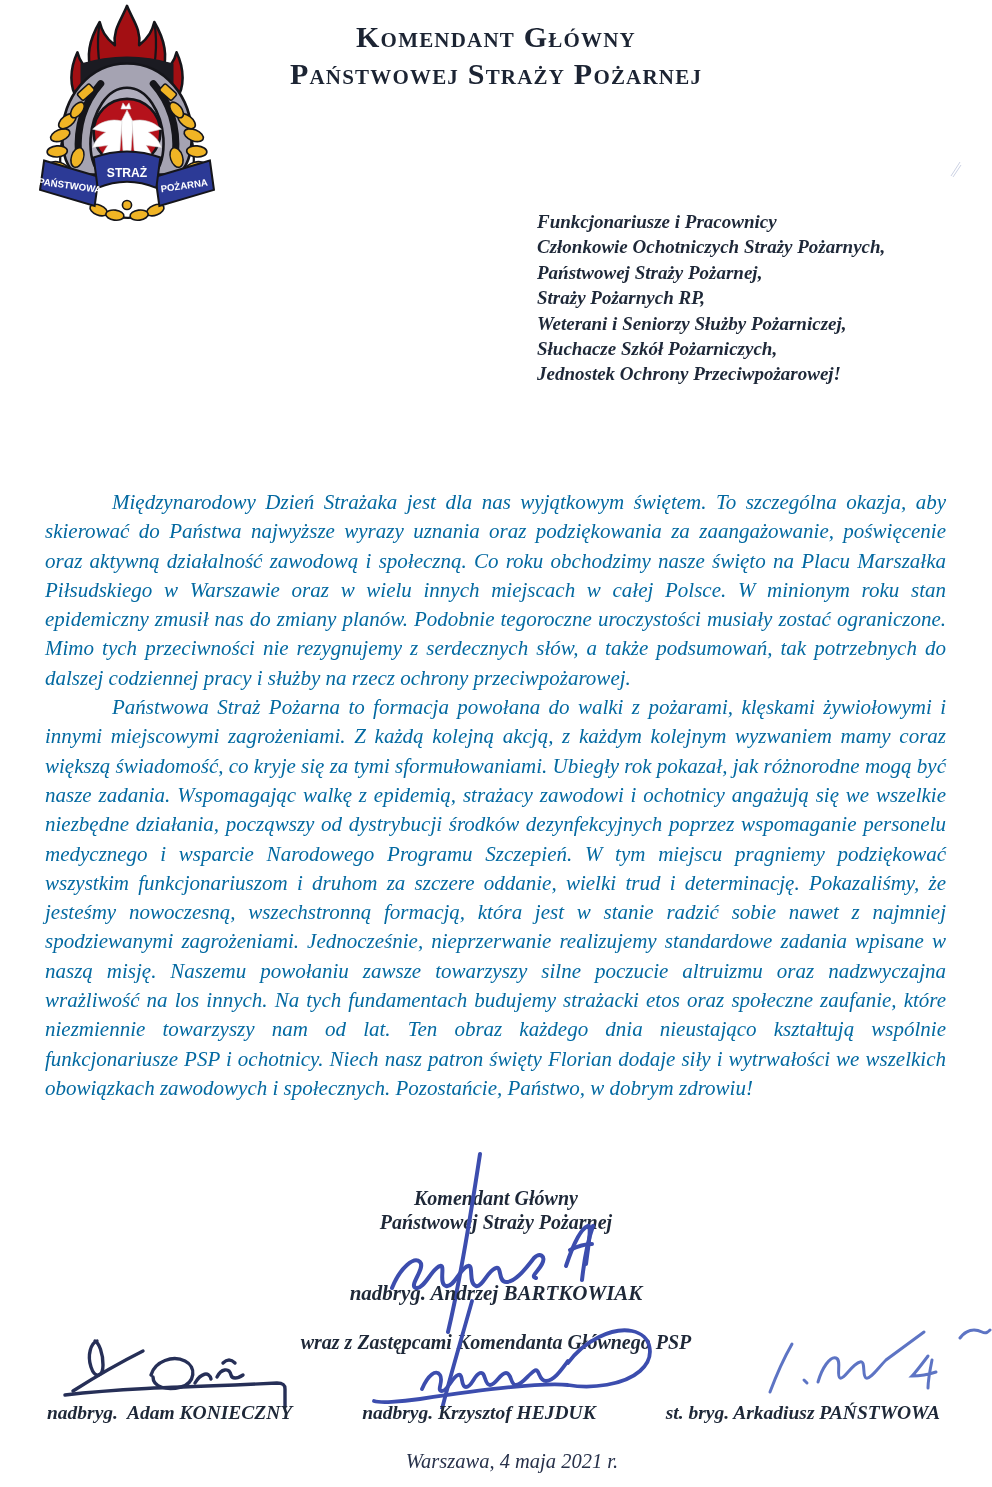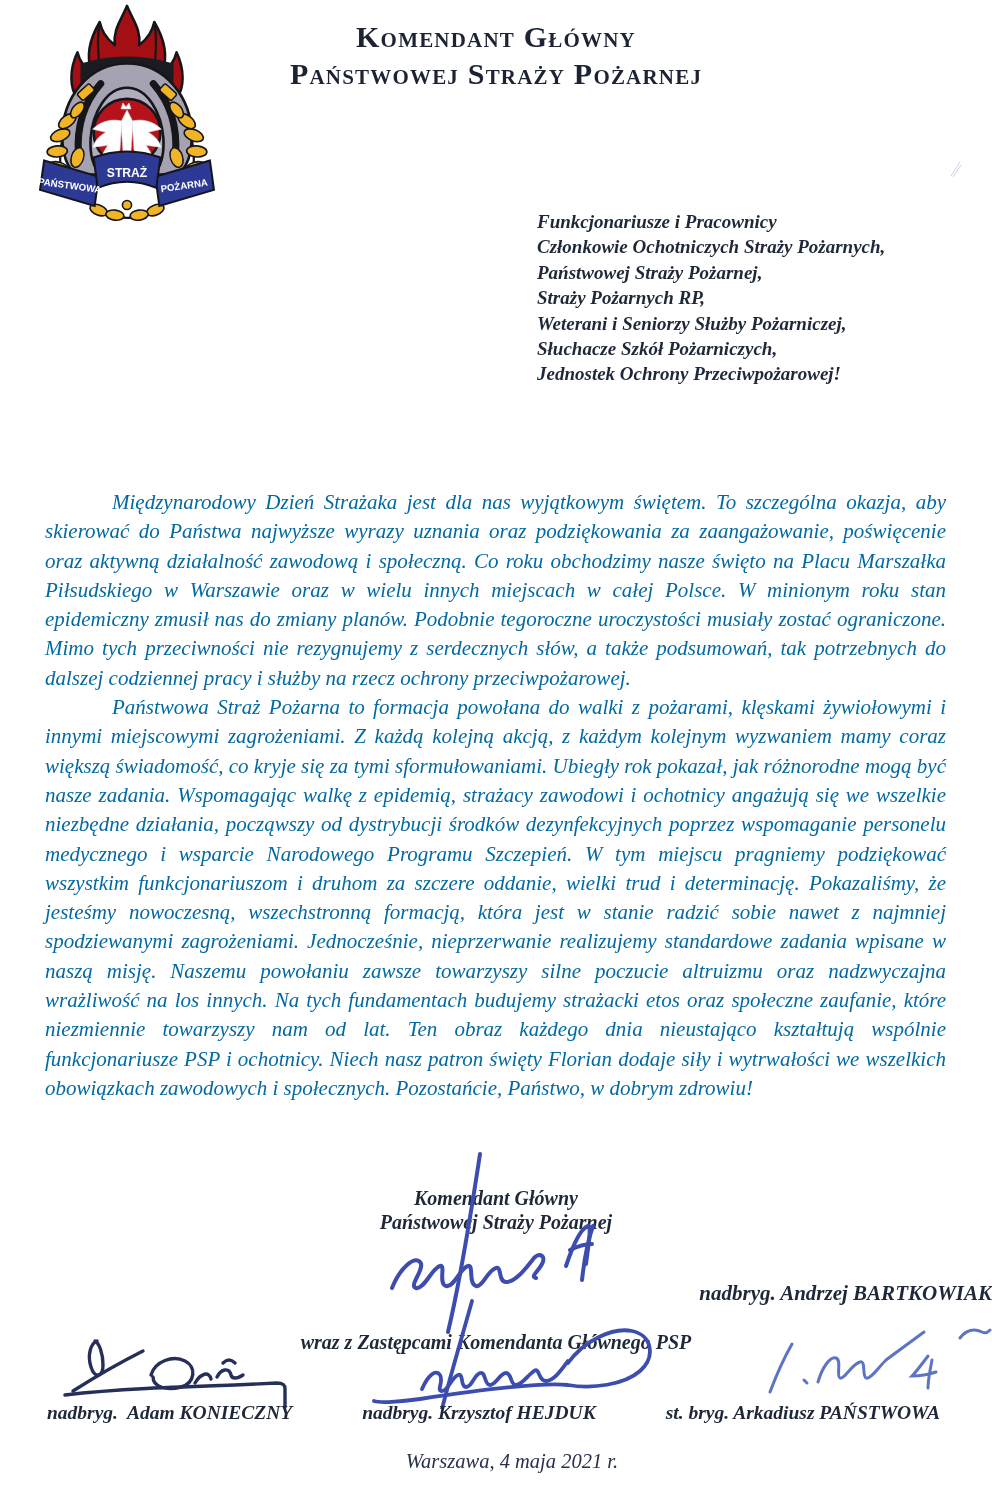--- a/index.html
+++ b/index.html
@@ -20,21 +20,21 @@
 
   
   .body-text{position:absolute;left:45px;top:468px;width:901px;
       font-style:italic;font-size:21px;line-height:29.3px;color:#0369a1;
       text-align:justify;margin-top:20px;}
   .body-text p{margin:0;text-indent:67px;}
 
   
   .sig-main-title{position:absolute;left:0;top:1186px;width:100%;text-align:center;
       font-weight:bold;font-style:italic;font-size:20px;line-height:24px;color:#1e2838;}
-  .sig-main-name{position:absolute;left:0;top:1281px;width:100%;text-align:right;
+  .sig-main-name{position:absolute;left:0;top:1281px;width:100%;text-align:center;
       font-weight:bold;font-style:italic;font-size:21px;color:#1e2838;}
   .deputies-heading{position:absolute;left:0;top:1331px;width:100%;text-align:center;
       font-weight:bold;font-style:italic;font-size:20px;color:#1e2838;}
   .deputies-names{position:absolute;left:47px;top:1402px;width:893px;
       display:flex;justify-content:space-between;align-items:flex-start;
       font-weight:bold;font-style:italic;font-size:19.5px;color:#1e2838;}
   .deputy-name{white-space:pre;}
   .dateline{position:absolute;left:0;top:1450px;width:100%;text-align:center;
       font-style:italic;font-size:20.5px;color:#27314a;padding-left:16px;}
 

